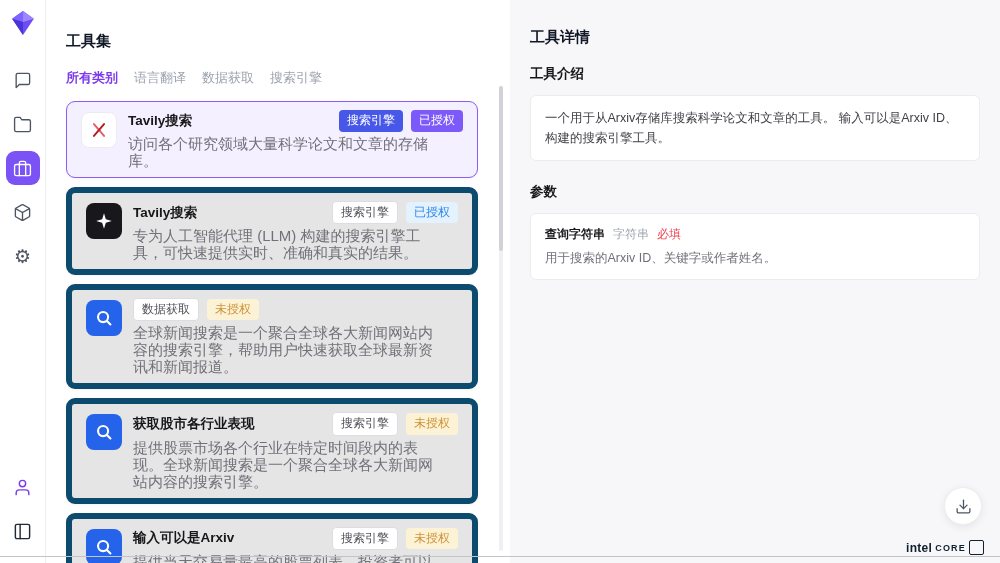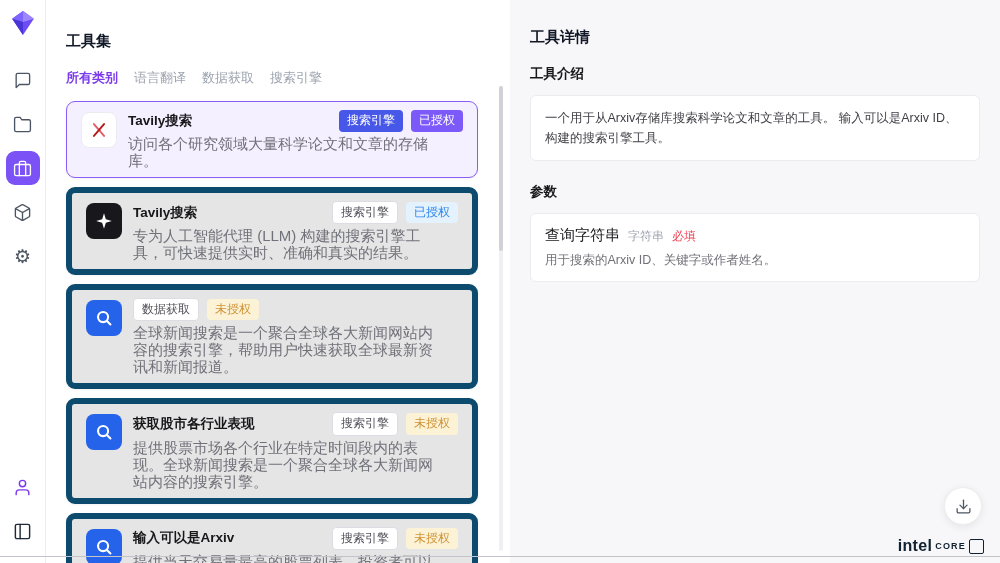--- a/index.html
+++ b/index.html
@@ -70,36 +70,36 @@
   
   .detail-panel{
     flex:1;background:#f7f7f9;box-sizing:border-box;
     padding:16px 20px;position:relative;
   }
   .detail-title{font-size:15px;font-weight:700;color:#111827;margin:12px 0 18px;}
   .section-heading{font-size:13.5px;font-weight:700;color:#18181b;margin:0 0 12px;}
   .panel-card{background:#fff;border:1px solid #ececf0;border-radius:6px;padding:12px 14px;}
   .intro-card{margin-bottom:22px;font-size:12.5px;color:#3f3f46;line-height:1.6;}
   .param-row{display:flex;align-items:baseline;gap:8px;}
-  .param-name{font-size:15px;font-weight:400;color:#18181b;}
+  .param-name{font-size:12px;font-weight:700;color:#18181b;}
   .param-type{font-size:12px;color:#9ca3af;}
   .param-req{font-size:12px;color:#ef4455;}
   .param-desc{margin-top:7px;font-size:12.5px;color:#71717a;}
 
   .fab{
     position:absolute;right:18px;bottom:38px;width:38px;height:38px;border-radius:50%;
     background:#fff;border:1px solid #ededf0;box-shadow:0 2px 8px rgba(0,0,0,.08);
     display:flex;align-items:center;justify-content:center;cursor:pointer;padding:0;
   }
   .fab svg{width:17px;height:17px;display:block;}
   .intel{
     position:absolute;right:16px;bottom:8px;display:flex;align-items:center;
     color:#0f2030;
   }
-  .intel-word{font-size:16px;font-weight:600;letter-spacing:.3px;}
+  .intel-word{font-size:12px;font-weight:600;letter-spacing:.3px;}
   .intel-core{font-size:9px;letter-spacing:1.2px;font-weight:600;margin-left:3px;}
   .intel-chip{width:13px;height:13px;border:1px solid #0f2030;border-radius:2px;margin-left:3px;}
 
   .bottom-line{position:absolute;left:0;right:0;bottom:6px;border-top:1px solid #c3c4ca;}
 </style>
 </head>
 <body>
 
 <div class="app">
 

